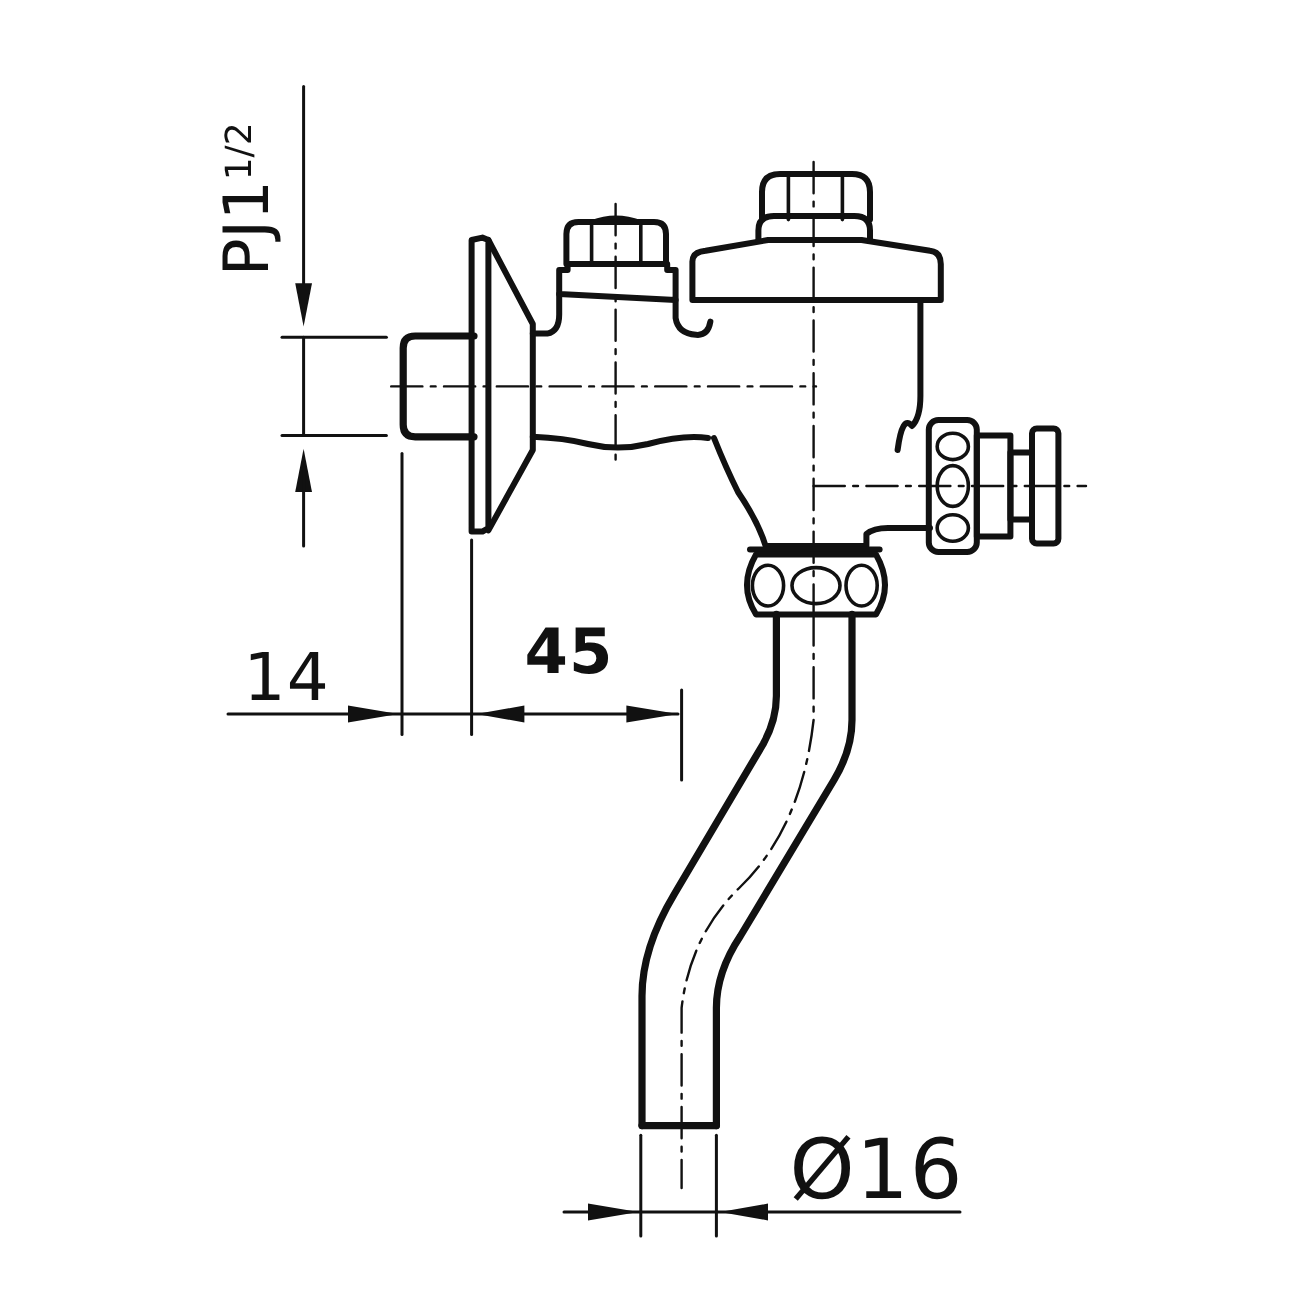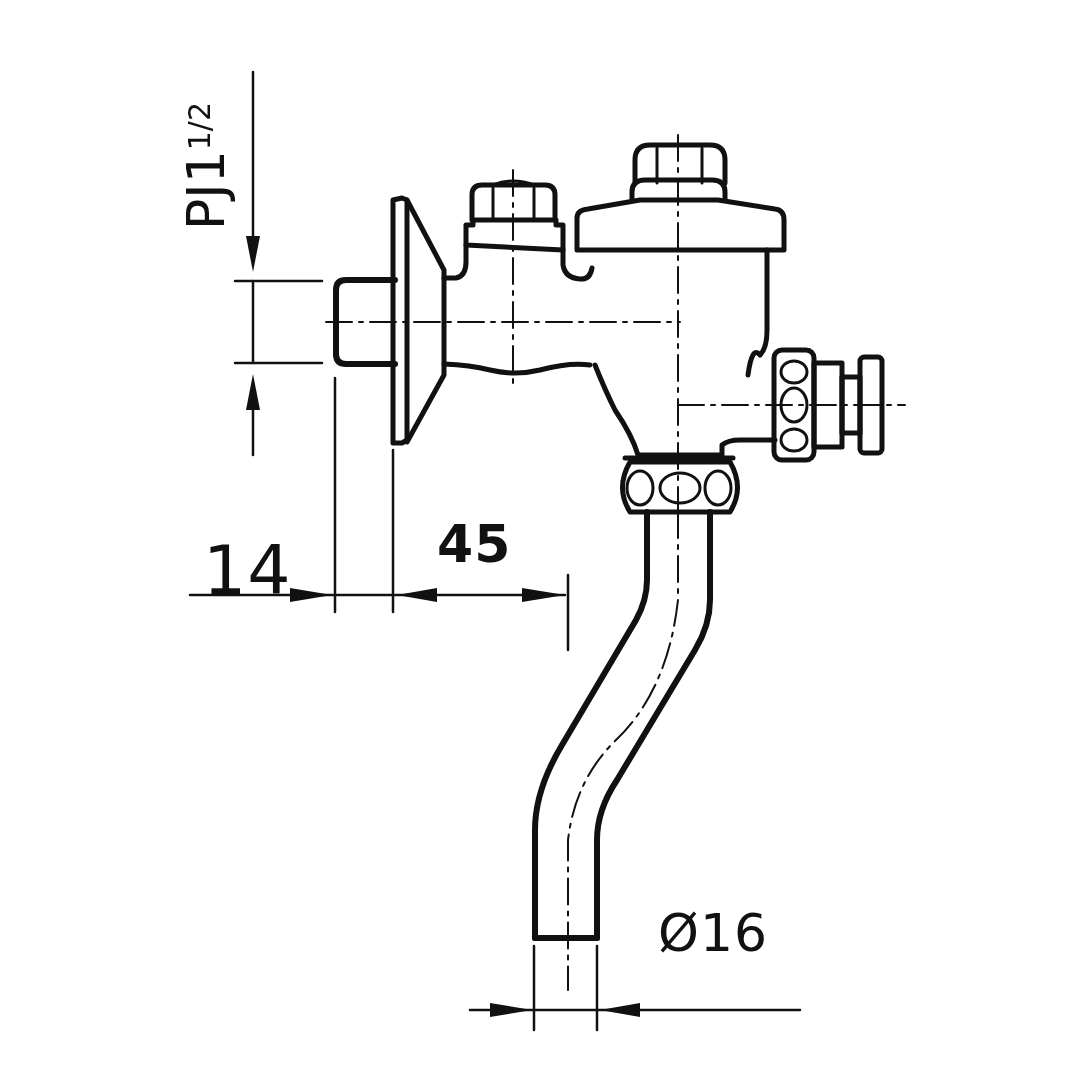--- a/index.html
+++ b/index.html
@@ -5,23 +5,23 @@
   html, body { margin: 0; padding: 0; background: #ffffff; }
   .canvas { position: relative; width: 1090px; height: 1090px; background: #ffffff; overflow: hidden; }
   svg { position: absolute; left: 0; top: 0; }
   .dim-label {
     position: absolute;
     font-family: "DejaVu Sans", sans-serif;
     color: #111111;
     line-height: 1;
     white-space: nowrap;
   }
-  .lbl-14 { left: 203px; top: 537px; font-size: 68px; letter-spacing: 1px; }
+  .lbl-14 { left: 203px; top: 537px; font-size: 55px; letter-spacing: 1px; }
   .lbl-45 { left: 437px; top: 518px; font-size: 52px; letter-spacing: 1px; font-weight: bold; }
-  .lbl-d16 { left: 658px; top: 907px; font-size: 52px; letter-spacing: 1px; }
+  .lbl-d16 { left: 658px; top: 941px; font-size: 69px; letter-spacing: 1px; }
   .lbl-pj {
     left: 136px; top: 140px; font-size: 52px;
     transform: rotate(-90deg); transform-origin: center center;
     width: 140px; text-align: center;
   }
   .lbl-pj .frac { font-size: 30px; vertical-align: 14px; }
 </style>
 </head>
 <body>
 

